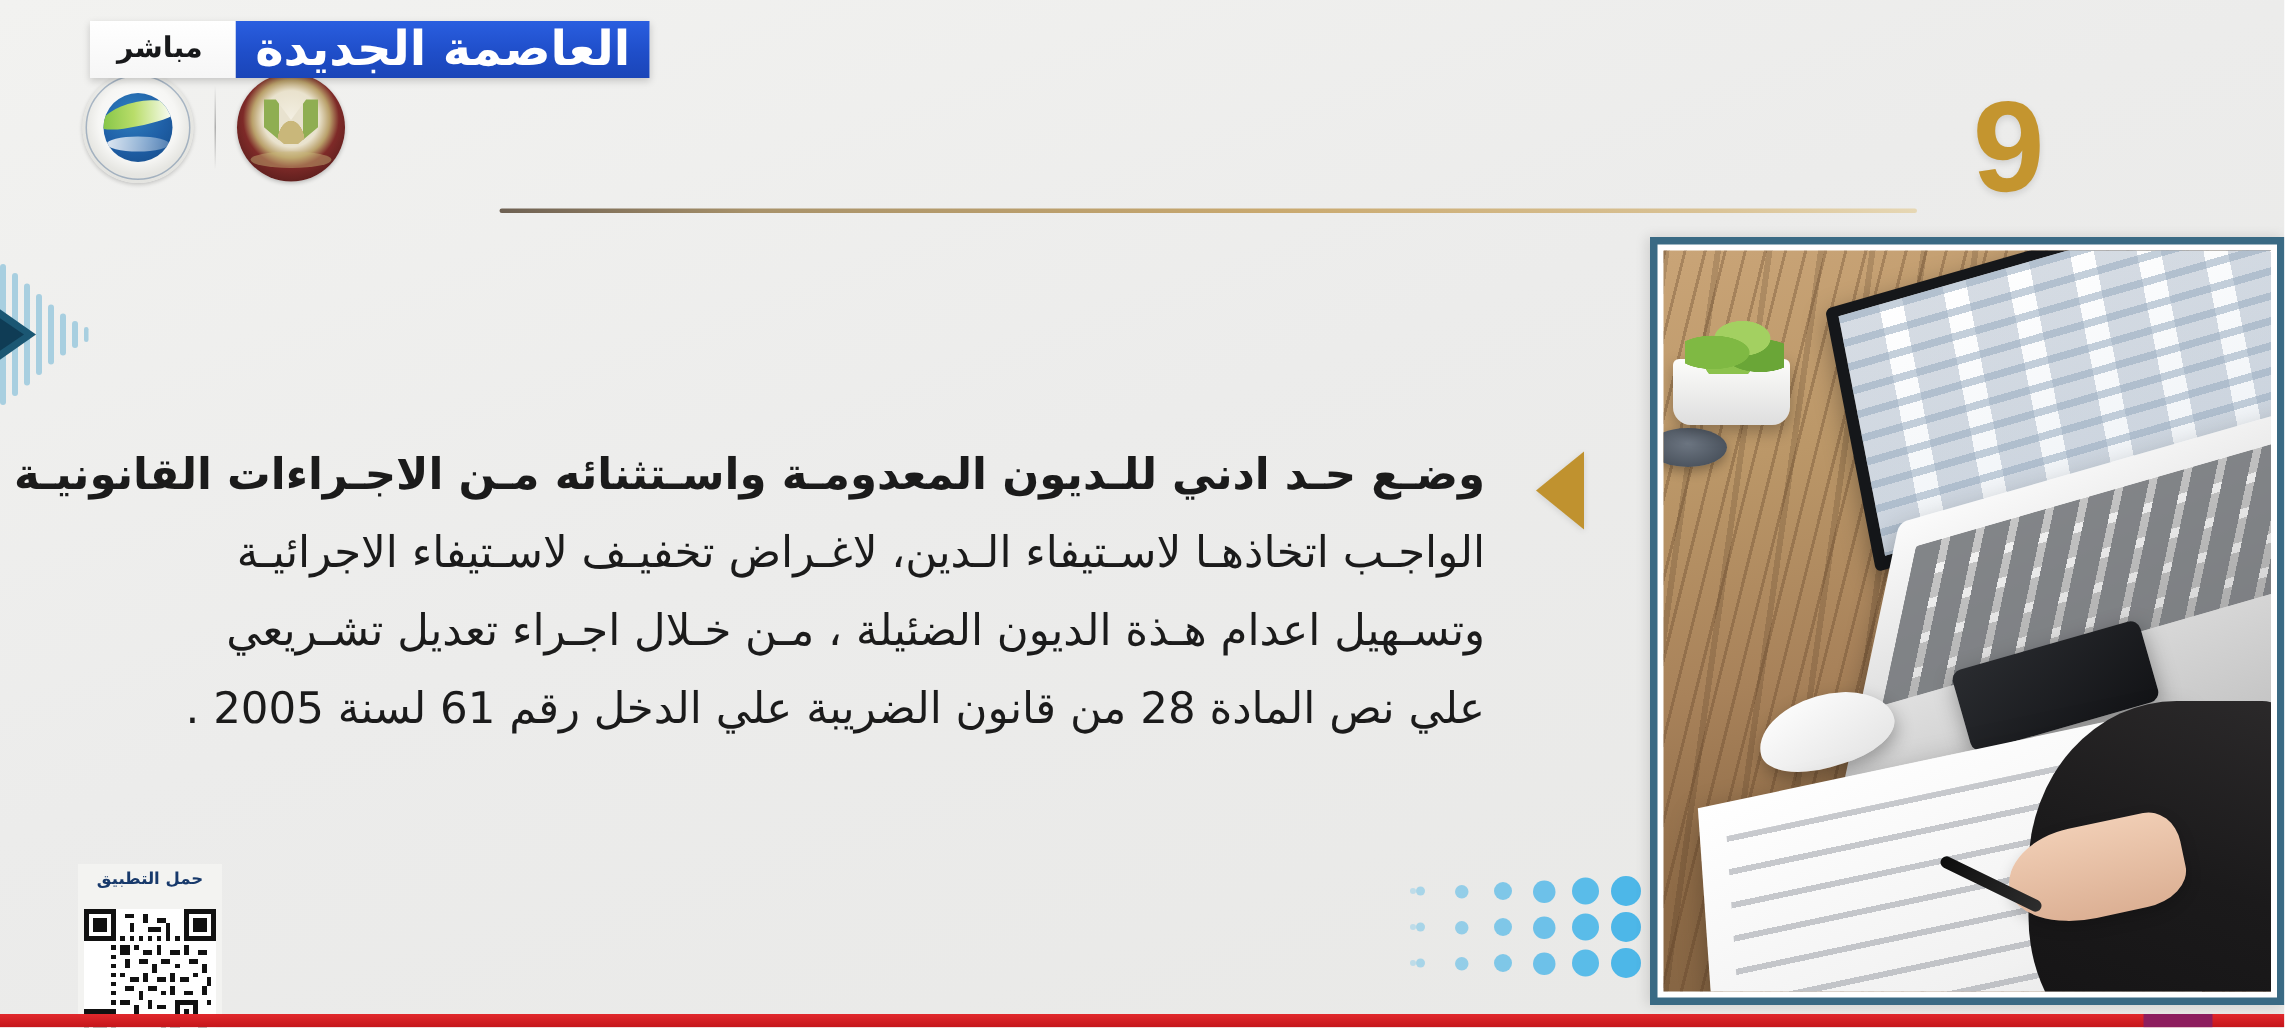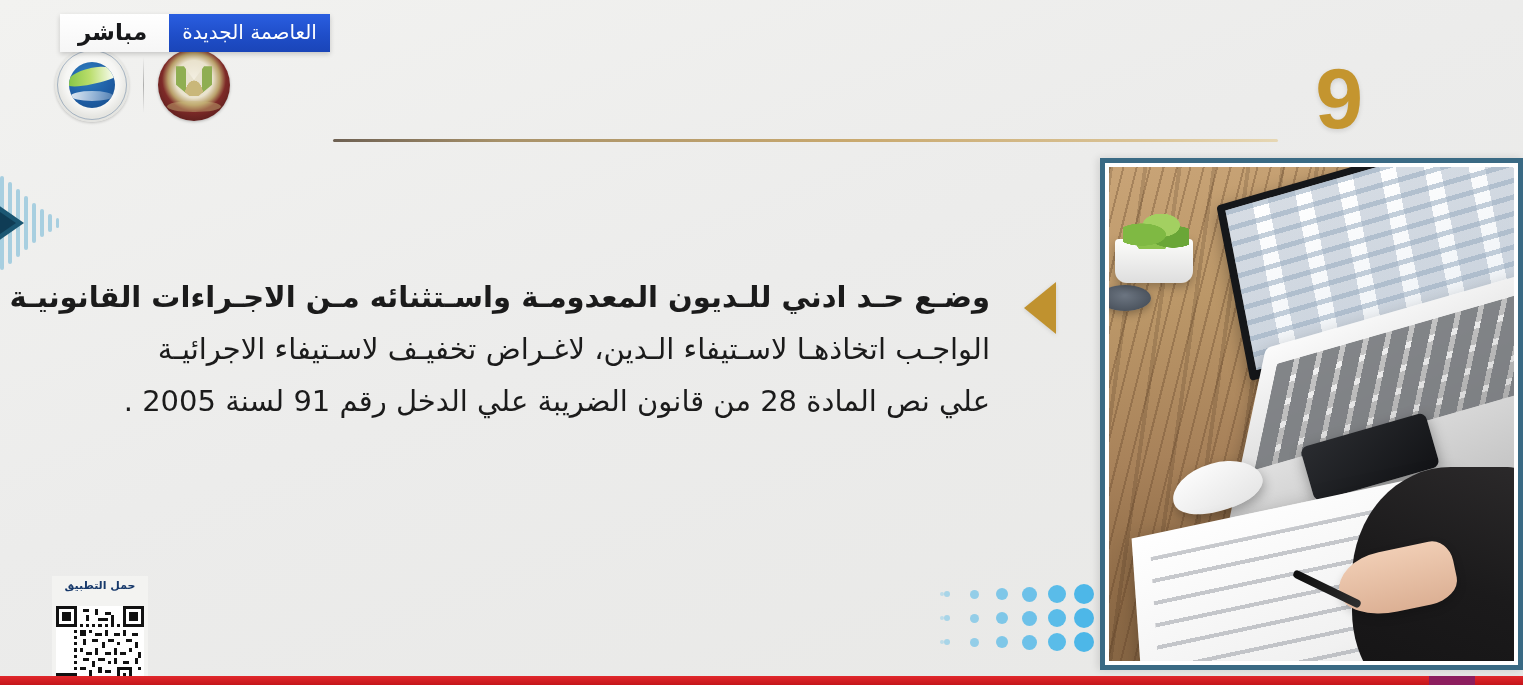--- a/index.html
+++ b/index.html
@@ -110,31 +110,31 @@
     top: 14px;
     display: flex;
     flex-direction: row;
     height: 38px;
     z-index: 9;
     box-shadow: 0 2px 5px rgba(0,0,0,.18);
   }
   .banner-blue {
     background: linear-gradient(180deg, #2a5ee0 0%, #1f4ec9 55%, #1a45b8 100%);
     color: #ffffff;
-    font-size: 20px;
-    font-weight: normal;
+    font-size: 32px;
+    font-weight: bold;
     letter-spacing: .2px;
     padding: 0 13px 2px 13px;
     display: flex; align-items: center;
     order: 1;
   }
   .banner-white {
     background: linear-gradient(180deg, #ffffff 0%, #f6f6f6 100%);
     color: #17181a;
-    font-size: 23px;
+    font-size: 19px;
     font-weight: bold;
     padding: 0 22px 2px 18px;
     display: flex; align-items: center;
     order: 2;
   }
 
   
   .slide-num {
     position: absolute;
     right: 160px;
@@ -167,21 +167,21 @@
     top: 168px;
     width: 78px;
     height: 110px;
     z-index: 3;
   }
 
   
   .text-block {
     position: absolute;
     right: 533px;
-    top: 271px;
+    top: 290px;
     width: 880px;
     text-align: right;
     direction: rtl;
     z-index: 4;
   }
   .text-line {
     color: #1b1b1b;
     font-size: 29px;
     line-height: 52px;
     letter-spacing: .4px;
@@ -430,21 +430,22 @@
       </g>
       <path d="M0 34 L30 55 L0 76 Z" fill="#1b5773"></path>
       <path d="M0 40 L22 55 L0 70 Z" fill="#0f3c55"></path>
     </svg>
   </div>
 
   <div class="text-block">
     <span class="bullet-tri"></span>
     <div class="text-line lead">وضـع حـد ادني للـديون المعدومـة واسـتثنائه مـن الاجـراءات القانونيـة</div>
     <div class="text-line">الواجـب اتخاذهـا لاسـتيفاء الـدين، لاغـراض تخفيـف لاسـتيفاء الاجرائيـة</div>
-    <div class="text-line">علي نص المادة 28 من قانون الضريبة علي الدخل رقم 91 لسنة 2005 .</div>
+    <div class="text-line">وتسـهيل اعدام هـذة الديون الضئيلة ، مـن خـلال اجـراء تعديل تشـريعي</div>
+    <div class="text-line">علي نص المادة 28 من قانون الضريبة علي الدخل رقم 61 لسنة 2005 .</div>
   </div>
 
   <div class="qr-wrap">
     <div class="qr-label">حمل التطبيق</div>
     <svg class="qr-code" viewBox="0 0 29 29" shape-rendering="crispEdges" aria-hidden="true">
       <rect width="29" height="29" fill="#ffffff"></rect>
       <g fill="#111111">
 
         <rect x="0" y="0" width="7" height="1"></rect>
           <rect x="0" y="6" width="7" height="1"></rect>

